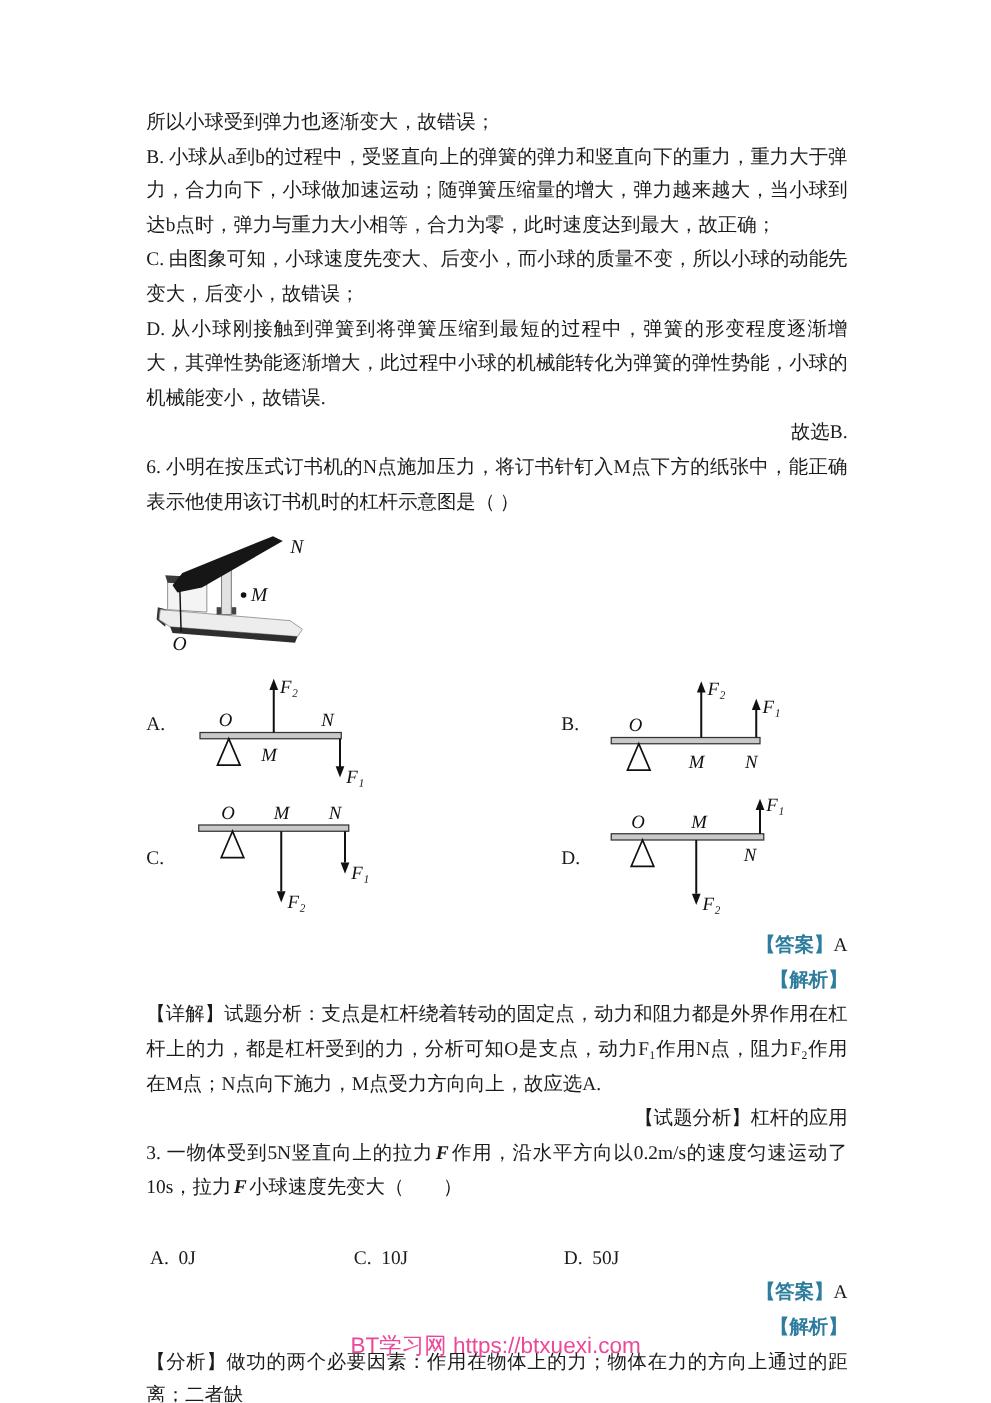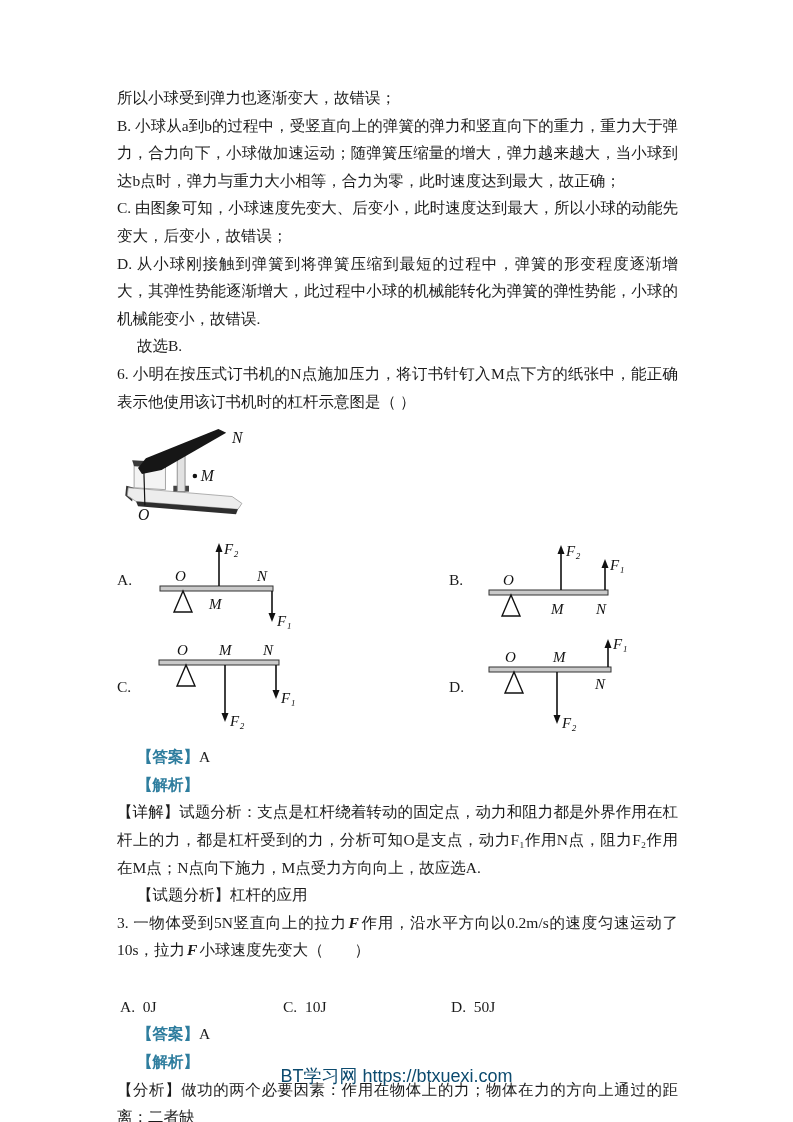--- a/index.html
+++ b/index.html
@@ -1,21 +1,21 @@
 <!DOCTYPE html>
 <html style="--accent: #2e7d9e;"><head>
 <meta charset="utf-8">
 <style>
   html,body{margin:0;padding:0;background:#fff;}
   .page{position:relative;width:793px;height:1122px;background:#fff;overflow:hidden;
         font-family:"Liberation Serif","DejaVu Serif",serif;color:#1b1b1b;}
   .content{position:absolute;left:117px;top:84px;width:561px;
            font-size:15.5px;line-height:27.6px;}
   p{margin:0;text-align:justify;}
-  .nojust{text-align:left;margin-left:20px;}
+  .nojust{text-align:right;margin-left:20px;}
   .acc{color:var(--accent,#2e7d9e);font-weight:bold;}
   .fvar{font-style:italic;font-weight:bold;padding:0 2px;font-family:"Liberation Serif",serif;}
   
   .figure{margin:10px 0 6px 4px;width:135px;height:98px;}
   
   .diagrams{display:grid;grid-template-columns:332px 229px;margin-top:2px;}
   .dcell{display:flex;align-items:center;}
   .dcell .letter{width:28px;flex:0 0 28px;}
   .row1{height:102px;}
   .row2{height:112px;}
@@ -23,31 +23,31 @@
   svg text.dls{font:italic 16px "Liberation Serif","DejaVu Serif",serif;fill:#111;}
   svg .ln{stroke:#111;stroke-width:1.6;}
   svg .ah{fill:#111;}
   svg .bar{fill:#c9c9c9;stroke:#333;stroke-width:1;}
   svg .tri{fill:#fff;stroke:#111;stroke-width:1.4;}
   
   .optrow{display:grid;grid-template-columns:163px 168px 166px auto;padding-left:3px;margin-top:29px;}
   
   .footer{position:absolute;left:0;top:1064px;width:100%;text-align:center;
           font-family:"Liberation Sans","DejaVu Sans",sans-serif;
-          font-size:18px;color:#0c4a6e;}
+          font-size:18px;color:#ec4899;}
 </style>
 </head>
 <body>
 
 <div class="page">
   <div class="content">
 
     <p>所以小球受到弹力也逐渐变大，故错误；</p>
     <p>B. 小球从a到b的过程中，受竖直向上的弹簧的弹力和竖直向下的重力，重力大于弹力，合力向下，小球做加速运动；随弹簧压缩量的增大，弹力越来越大，当小球到达b点时，弹力与重力大小相等，合力为零，此时速度达到最大，故正确；</p>
-    <p>C. 由图象可知，小球速度先变大、后变小，此时速度达到最大，所以小球的动能先变大，后变小，故错误；</p>
+    <p>C. 由图象可知，小球速度先变大、后变小，而小球的质量不变，所以小球的动能先变大，后变小，故错误；</p>
     <p>D. 从小球刚接触到弹簧到将弹簧压缩到最短的过程中，弹簧的形变程度逐渐增大，其弹性势能逐渐增大，此过程中小球的机械能转化为弹簧的弹性势能，小球的机械能变小，故错误.</p>
     <p class="nojust">故选B.</p>
 
     <p>6. 小明在按压式订书机的N点施加压力，将订书针钉入M点下方的纸张中，能正确表示他使用该订书机时的杠杆示意图是（ ）</p>
 
     <div class="figure">
       <svg width="135" height="98" viewBox="0 0 135 100">
         <polygon points="4,62 12,64 10,78 3,72" fill="#333"></polygon>
         <polygon points="6,64 112,73 122,80 118,86 14,78 5,72" fill="#ededed" stroke="#9b9b9b" stroke-width="0.8"></polygon>
         <polygon points="14,78 118,86 116,91 16,83" fill="#2e2e2e"></polygon>

